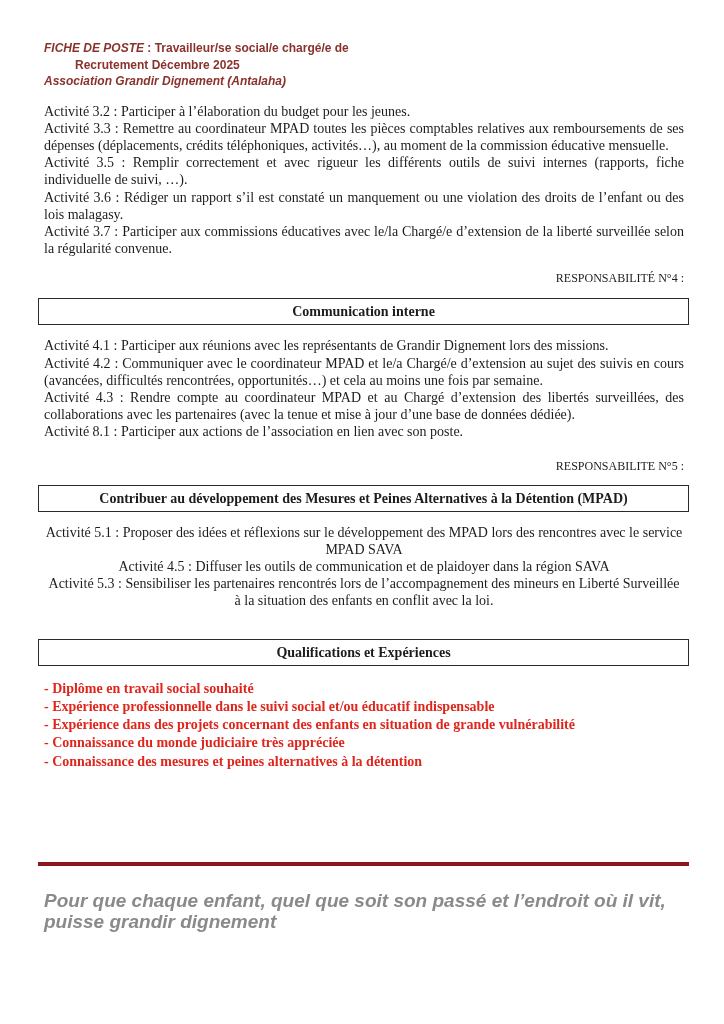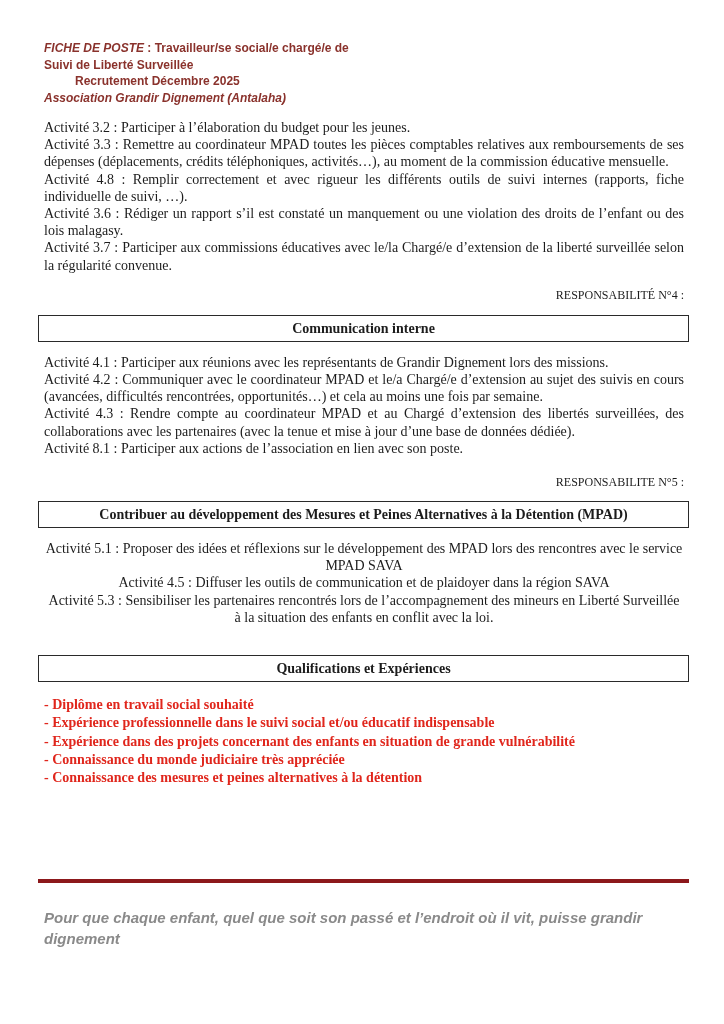--- a/index.html
+++ b/index.html
@@ -66,41 +66,40 @@
   
   .rule{
     height:4px;border:none;
     background:var(--rule_red);
     margin:91px -5px 0 -6px;
   }
   .doc-footer{
     margin-top:24px;
     font-family:"Liberation Sans","DejaVu Sans",sans-serif;
     font-style:italic;font-weight:bold;
-    font-size:15px;line-height:21px;
+    font-size:19px;line-height:21px;
     color:var(--footer_gray);
     max-width:640px;
   }
 </style>
 </head>
 <body>
 
 <div class="page">
 
   <header class="doc-header">
     <div><span class="it">FICHE DE POSTE</span><span> : Travailleur/se social/e chargé/e de</span></div>
-    <div>Suivi de Liberté Surveillée</div>
     <div class="bold indent">Recrutement Décembre 2025</div>
     <div class="it">Association Grandir Dignement (Antalaha)</div>
   </header>
 
   <section class="activities">
     <p>Activité 3.2 : Participer à l’élaboration du budget pour les jeunes.</p>
     <p>Activité 3.3 : Remettre au coordinateur MPAD toutes les pièces comptables relatives aux remboursements de ses dépenses (déplacements, crédits téléphoniques, activités…), au moment de la commission éducative mensuelle.</p>
-    <p>Activité 4.8 : Remplir correctement et avec rigueur les différents outils de suivi internes (rapports, fiche individuelle de suivi, …).</p>
+    <p>Activité 3.5 : Remplir correctement et avec rigueur les différents outils de suivi internes (rapports, fiche individuelle de suivi, …).</p>
     <p>Activité 3.6 : Rédiger un rapport s’il est constaté un manquement ou une violation des droits de l’enfant ou des lois malagasy.</p>
     <p>Activité 3.7 : Participer aux commissions éducatives avec le/la Chargé/e d’extension de la liberté surveillée selon la régularité convenue.</p>
   </section>
 
   <h2 class="resp-title">RESPONSABILITÉ N°4 :</h2>
 
   <div class="box">
     <span class="box-text underline">Communication interne</span>
   </div>
 

